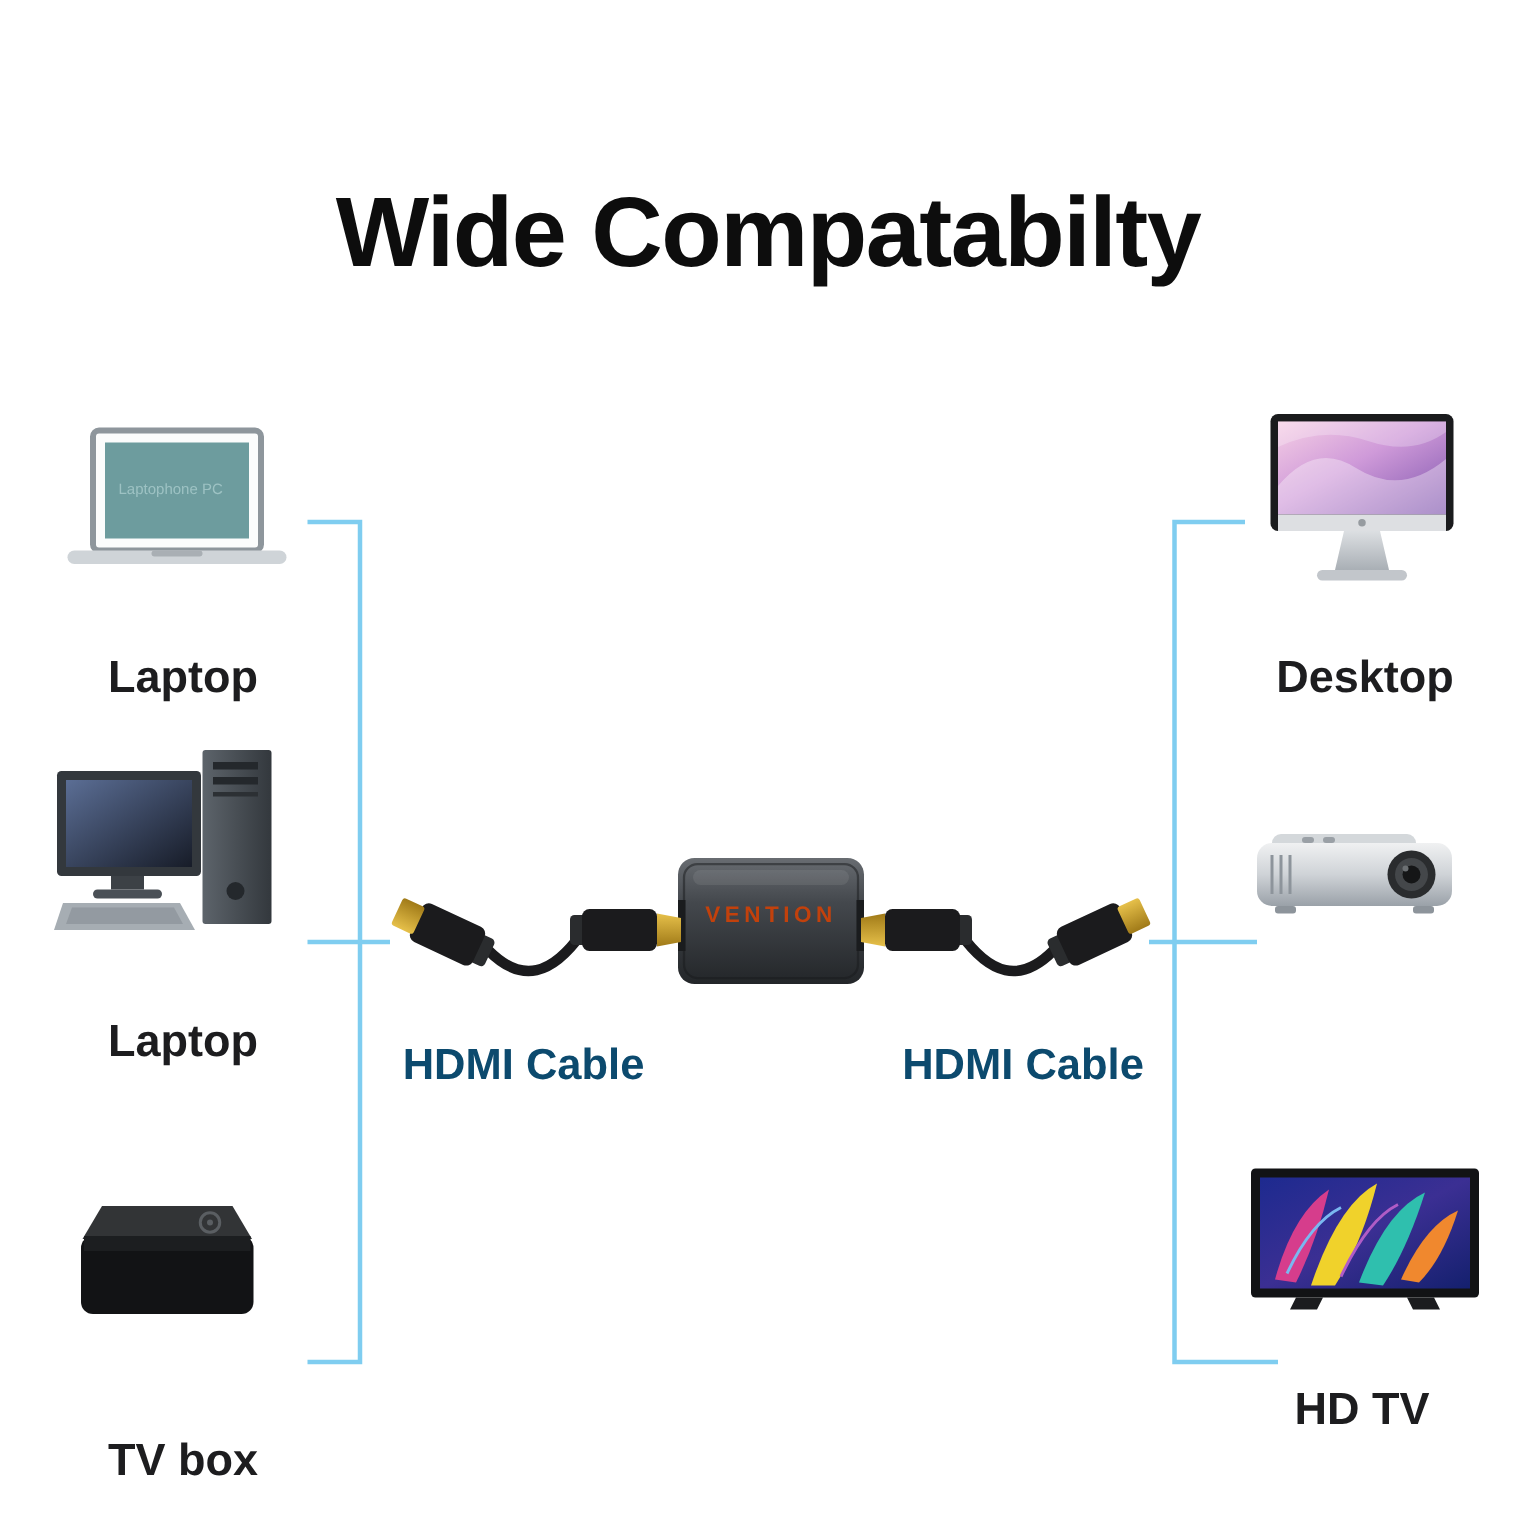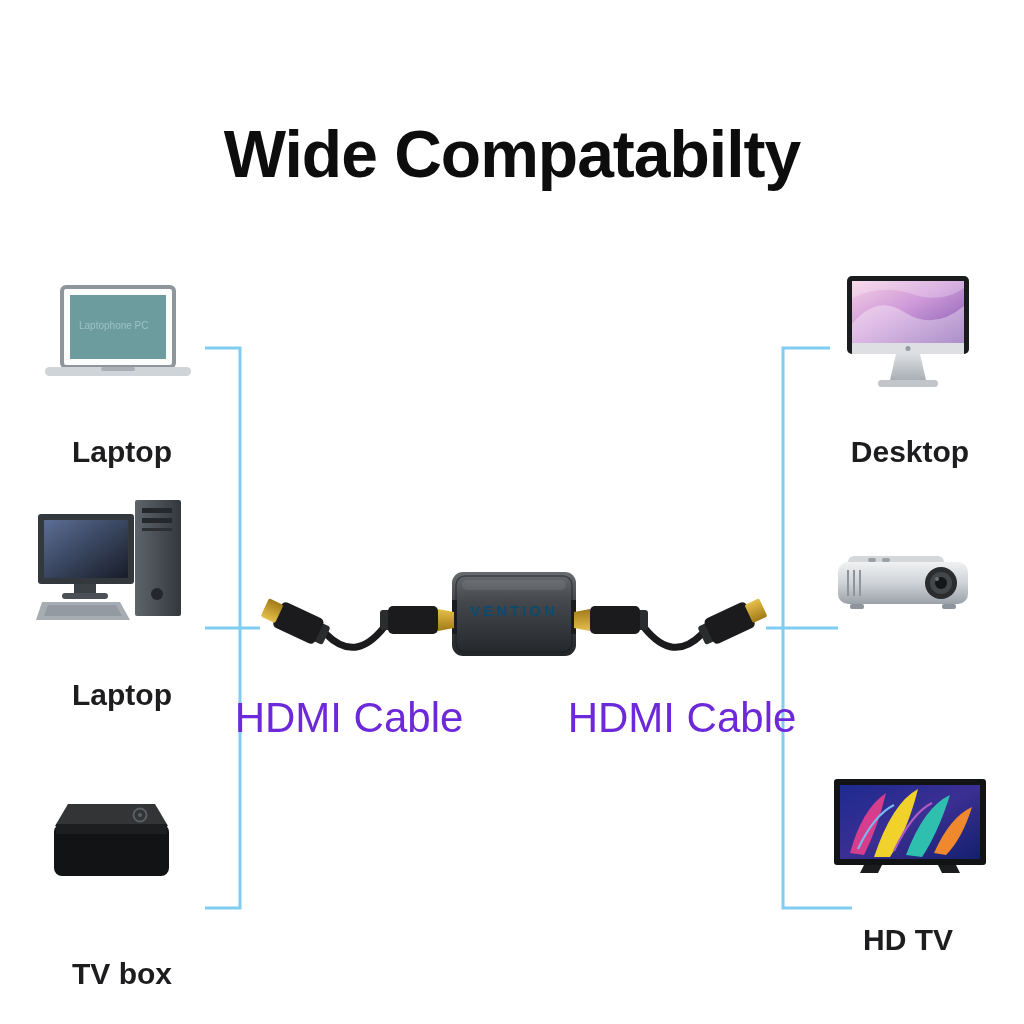--- a/index.html
+++ b/index.html
@@ -16,25 +16,25 @@
     position:absolute; top:116px; left:0; width:100%;
     text-align:center; font-size:66px; font-weight:800;
     color:#0d0d0d; letter-spacing:-1px; white-space:nowrap;
   }
   .dev-label {
     position:absolute; transform:translateX(-50%);
     font-size:30px; font-weight:600; color:#1d1d1f; white-space:nowrap;margin-top:32px;
   }
   .cable-label {
     position:absolute; transform:translateX(-50%);
-    font-size:42px; font-weight:400; color:#6d28d9; white-space:nowrap;
+    font-size:29px; font-weight:700; color:#0c4a6e; white-space:nowrap;
   }
   .brand {
     position:absolute; transform:translate(-50%,-50%);
-    font-size:15px; font-weight:bold; color:#0c4a6e;
+    font-size:15px; font-weight:bold; color:#c2410c;
     letter-spacing:3px; white-space:nowrap;
   }
 </style>
 </head>
 <body>
 
 <div class="stage">
 
   <svg class="scene" width="1024" height="1024" viewBox="0 0 1024 1024">
     <defs>

